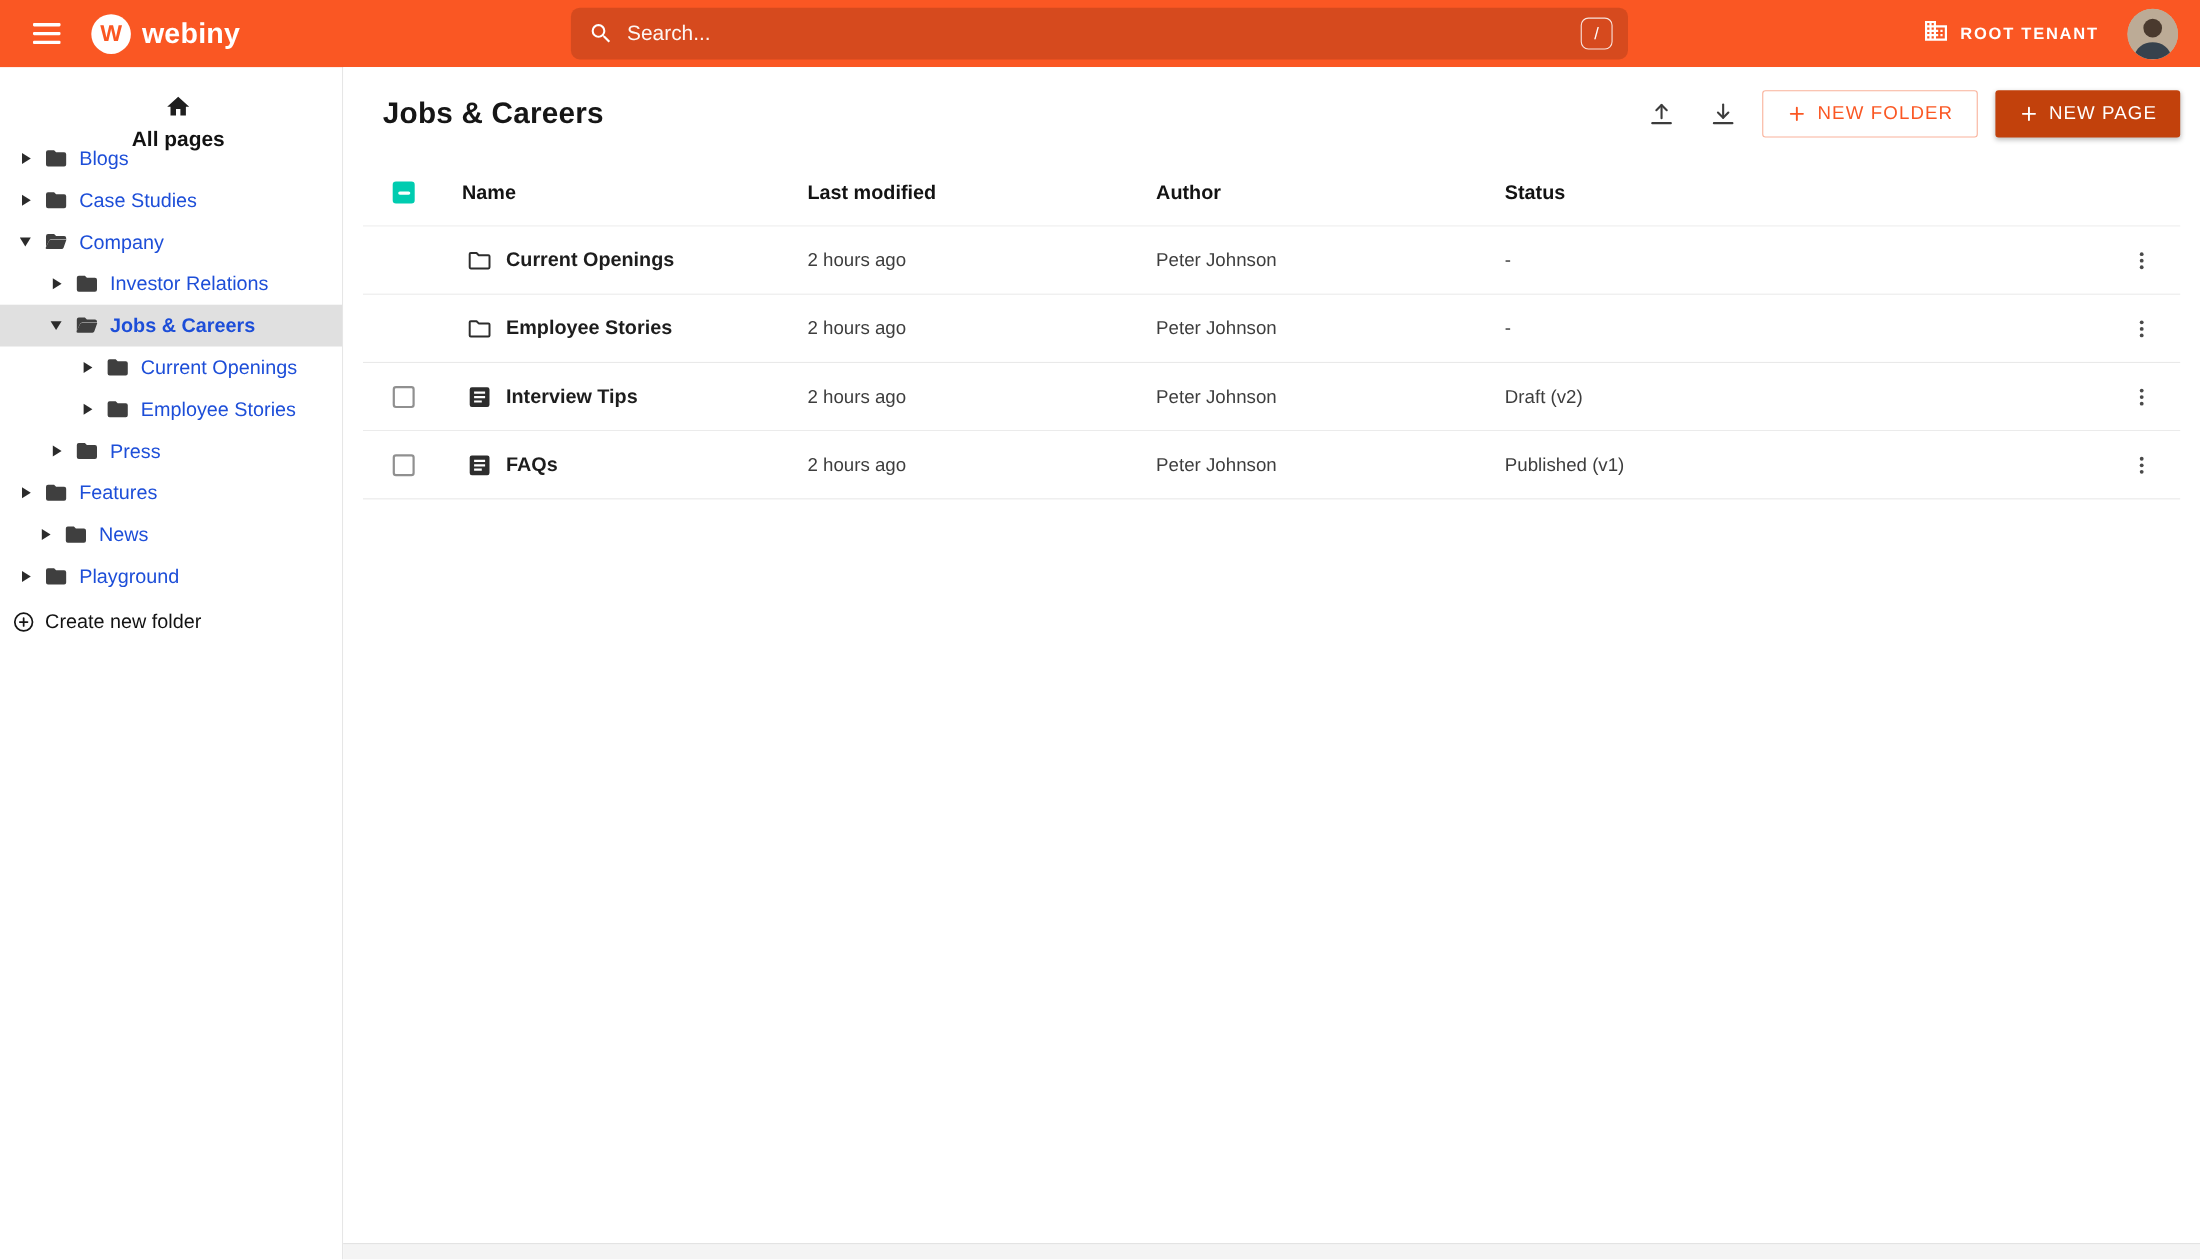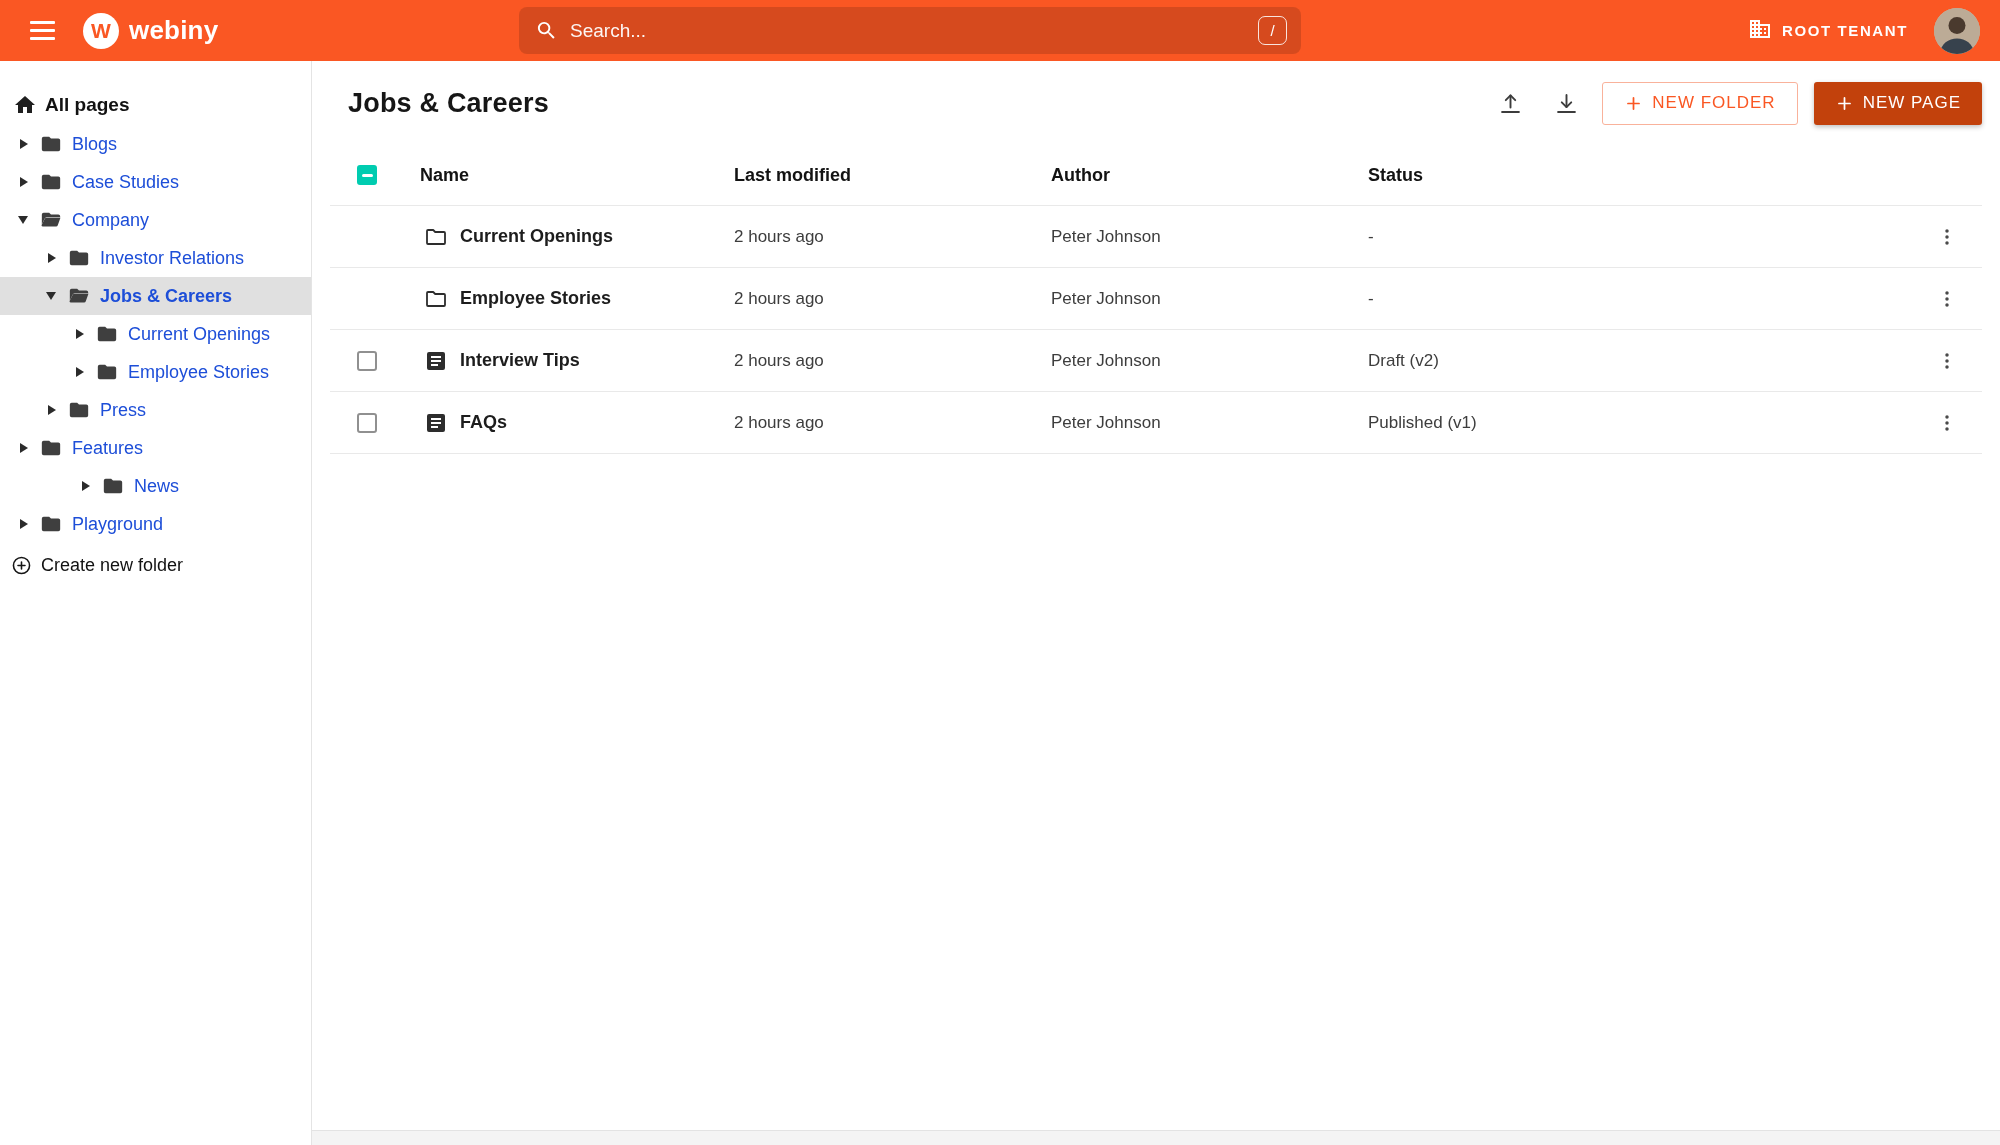--- a/index.html
+++ b/index.html
@@ -8,38 +8,38 @@
   [data-interactable="true"]{cursor:pointer;}
   .app{width:2000px;height:1145px;display:flex;flex-direction:column;}
 
   
   .topbar{height:61px;flex:0 0 61px;background:#fa5723;display:flex;align-items:center;padding:0 20px 0 26px;position:relative;}
   .hamburger{background:none;border:none;display:flex;flex-direction:column;gap:5px;padding:4px;margin-right:24px;}
   .hamburger span{display:block;width:25px;height:3px;background:#fff;border-radius:1px;}
   .logo{display:flex;align-items:center;gap:10px;}
   .logo-badge{width:36px;height:36px;border-radius:50%;background:#fff;color:#fa5723;font-weight:800;font-size:21px;display:flex;align-items:center;justify-content:center;}
   .logo-text{color:#fff;font-size:26px;font-weight:700;letter-spacing:.2px;}
-  .search{position:absolute;left:519px;top:7px;width:782px;height:47px;background:rgba(0,0,0,.14);border-radius:8px;display:flex;align-items:center;padding:0 14px 0 16px;}
+  .search{position:absolute;left:519px;top:7px;width:961px;height:47px;background:rgba(0,0,0,.14);border-radius:8px;display:flex;align-items:center;padding:0 14px 0 16px;}
   .search-icon{display:flex;margin-right:12px;}
   .search-input{flex:1;background:transparent;border:none;outline:none;color:#fff;font-size:19px;font-family:inherit;}
   .search-input::placeholder{color:rgba(255,255,255,.95);}
   .slash-badge{width:29px;height:29px;border:1.6px solid rgba(255,255,255,.85);border-radius:7px;color:#fff;font-size:15px;display:flex;align-items:center;justify-content:center;flex:0 0 29px;}
   .topbar-right{margin-left:auto;display:flex;align-items:center;gap:26px;}
   .tenant{display:flex;align-items:center;gap:10px;color:#fff;}
   .tenant-label{font-size:15px;font-weight:700;letter-spacing:1.6px;}
   .avatar{width:46px;height:46px;border-radius:50%;overflow:hidden;background:#cbb9a4;flex:0 0 46px;}
   .avatar svg{display:block;}
 
   
   .body{flex:1;display:flex;min-height:0;}
   .sidebar{width:312px;flex:0 0 312px;background:#fff;border-right:1px solid #e4e4e4;padding-top:24px;overflow:hidden;}
   .content{flex:1;position:relative;background:#fff;min-width:0;}
 
   
-  .all-pages{display:flex;align-items:center;gap:8px;height:40px;padding-left:13px;font-size:19px;font-weight:700;color:#121212;}
+  .all-pages{display:flex;align-items:center;gap:8px;height:40px;padding-left:13px;font-size:19px;font-weight:700;color:#121212;flex-direction:column;}
   .tree-row{display:flex;align-items:center;height:38px;font-size:18px;color:#1d4ed8;font-weight:500;white-space:nowrap;}
   .tree-row.selected{background:#e0e0e0;font-weight:700;}
   .caret{width:14px;flex:0 0 14px;margin-right:8px;display:inline-block;}
   .caret.right::before{content:"";display:block;width:0;height:0;border-left:8px solid #2b2b2b;border-top:5px solid transparent;border-bottom:5px solid transparent;margin-left:2px;}
   .caret.down::before{content:"";display:block;width:0;height:0;border-top:8px solid #2b2b2b;border-left:5px solid transparent;border-right:5px solid transparent;}
   .tree-ic{display:flex;margin-right:10px;}
   .create-folder{display:flex;align-items:flex-start;gap:9px;margin-top:12px;padding-left:11px;font-size:18px;font-weight:400;color:#121212;}
 
   
   .content-header{height:84px;display:flex;align-items:center;padding:0 18px;}
@@ -203,21 +203,21 @@
           </div>
           <div class="tree-row" data-interactable="true" style="padding-left: 18px;">
             <span class="caret right" data-interactable="true"></span>
             <span class="tree-ic" data-interactable="false">
               <svg viewBox="0 0 24 24" width="22" height="22">
                 <path fill="#3f3f3f" d="M10 4l2 2h8a2 2 0 0 1 2 2v10a2 2 0 0 1-2 2H4a2 2 0 0 1-2-2V6a2 2 0 0 1 2-2h6z"></path>
               </svg>
             </span>
             <span class="tree-label" data-interactable="false">Features</span>
           </div>
-          <div class="tree-row" data-interactable="true" style="padding-left: 36px; margin-left: 44px;">
+          <div class="tree-row" data-interactable="true" style="padding-left: 36px;">
             <span class="caret right" data-interactable="true"></span>
             <span class="tree-ic" data-interactable="false">
               <svg viewBox="0 0 24 24" width="22" height="22">
                 <path fill="#3f3f3f" d="M10 4l2 2h8a2 2 0 0 1 2 2v10a2 2 0 0 1-2 2H4a2 2 0 0 1-2-2V6a2 2 0 0 1 2-2h6z"></path>
               </svg>
             </span>
             <span class="tree-label" data-interactable="false">News</span>
           </div>
           <div class="tree-row" data-interactable="true" style="padding-left: 18px;">
             <span class="caret right" data-interactable="true"></span>

